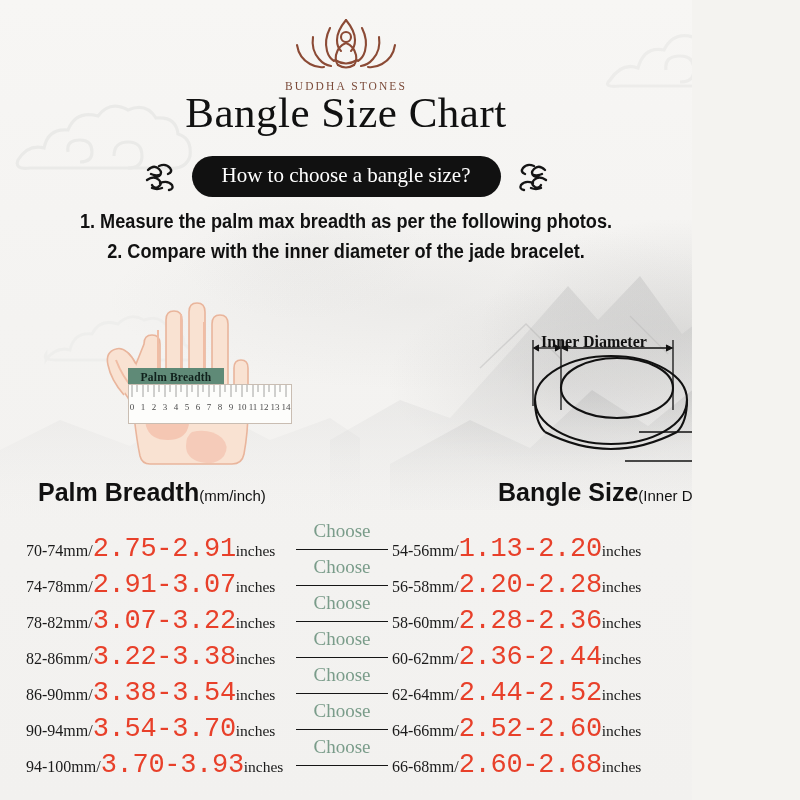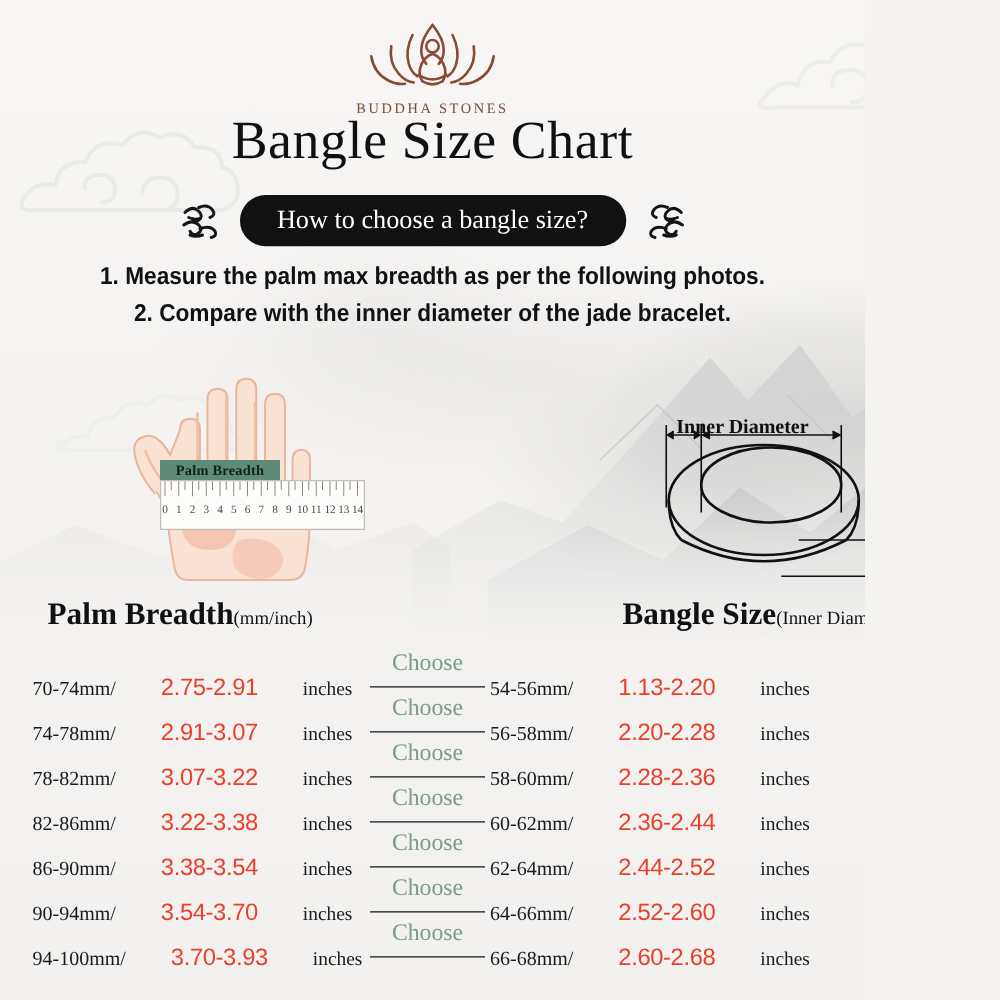--- a/index.html
+++ b/index.html
@@ -117,21 +117,21 @@
     left: 541px; top: 333px;
     font-family: "Liberation Serif", serif;
     font-weight: bold;
     font-size: 16px;
     color: #111;
   }
 
   
   .sec-head {
     position: absolute;
-    font-family: Liberation Serif, serif;
+    font-family: Liberation Sans, sans-serif;
     color: #111;
     white-space: nowrap;
   }
   .sec-head .big { font-size: 25px; font-weight: bold; }
   .sec-head .small { font-size: 15px; }
   .sec-left  { left: 38px;  top: 478px; }
   .sec-right { left: 498px; top: 478px; }
 
   
   .rows {
@@ -142,24 +142,23 @@
     display: flex;
     align-items: baseline;
     height: 36px;
     padding-left: 26px;
     padding-right: 18px;
   }
   .size-cell {
     display: flex;
     align-items: baseline;
     white-space: nowrap;
-    gap: 36px;
   }
   .mm  { font-family: "Liberation Serif", serif; font-size: 16px; color: #1a1a1a; }
-  .in  { font-family: Liberation Sans, sans-serif; font-size: 19px; color: #e8402a; letter-spacing: -0.3px; }
+  .in  { font-family: Liberation Mono, monospace; font-size: 27px; color: #e8402a; letter-spacing: -0.3px; }
   .unit{ font-family: "Liberation Serif", serif; font-size: 15.5px; color: #1a1a1a; }
 
   .left-cell  { width: 268px; justify-content: flex-start; }
   .right-cell { width: 282px; justify-content: flex-start; }
 
   .choose-cell {
     position: relative;
     flex: 1;
     height: 34px;
     margin: 0 4px 0 2px;

